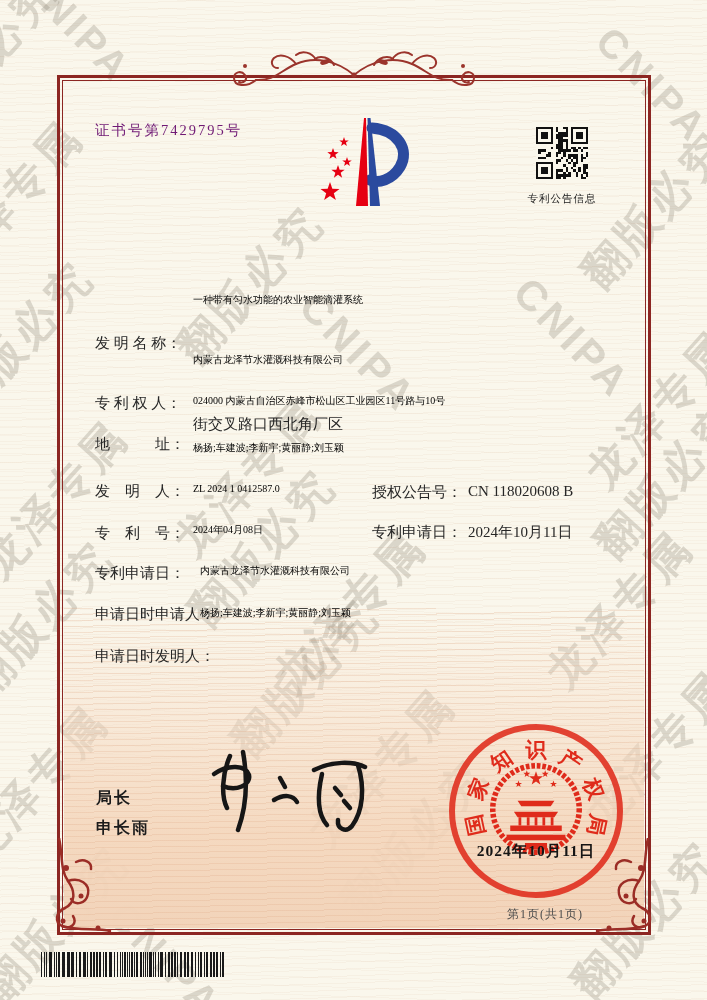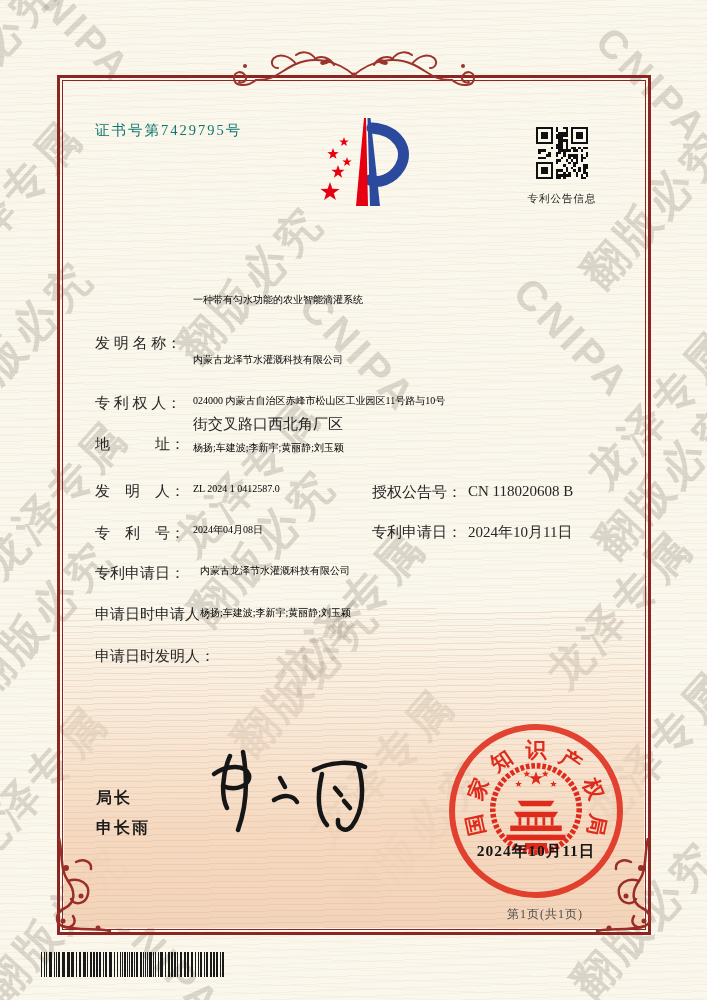--- a/index.html
+++ b/index.html
@@ -27,21 +27,21 @@
   .frame{position:absolute;left:57px;top:75px;width:588px;height:854px;border:3px solid #8c2622;z-index:3;}
   .frame-inner{position:absolute;inset:2px;border:1px solid #8c2622;}
   .peach-band{
     position:absolute;left:4px;right:4px;bottom:4px;height:320px;z-index:1;pointer-events:none;
     background:
       repeating-linear-gradient(179deg, rgba(225,172,138,0.28) 0 1px, rgba(0,0,0,0) 1px 6px),
       linear-gradient(180deg, rgba(246,219,196,0) 0%, rgba(246,219,196,0.40) 30%, rgba(244,213,186,0.88) 70%, #f2d4ba 100%);
   }
   .content{position:absolute;inset:0;z-index:4;}
   .abs{position:absolute;}
-  .cert-no{left:95px;top:121px;font-size:14.5px;letter-spacing:2px;color:#0f766e;}
+  .cert-no{left:95px;top:121px;font-size:14.5px;letter-spacing:2px;color:#701a75;}
   .title{left:0;top:210px;width:100%;text-align:center;font-size:31px;font-weight:bold;
          letter-spacing:17px;text-indent:17px;color:#101010;}
   .qr-box{left:536px;top:127px;width:52px;height:52px;}
   .qr-label{left:512px;top:192px;width:100px;text-align:center;font-size:10.5px;letter-spacing:1px;color:#222;}
   .row-label{position:absolute;left:95px;font-size:15px;color:#262626;margin-top:41px;}
   .row-value{position:absolute;left:193px;font-size:10px;color:#000000;}
   .row-label2{position:absolute;left:372px;font-size:15px;color:#262626;}
   .row-value2{position:absolute;left:468px;font-size:15px;color:#262626;}
   .addr2{position:absolute;left:193px;font-size:15px;color:#262626;}
   .statement{font-size:13.8px;font-style:italic;color:#3a3a3a;letter-spacing:0.4px;white-space:nowrap;}

